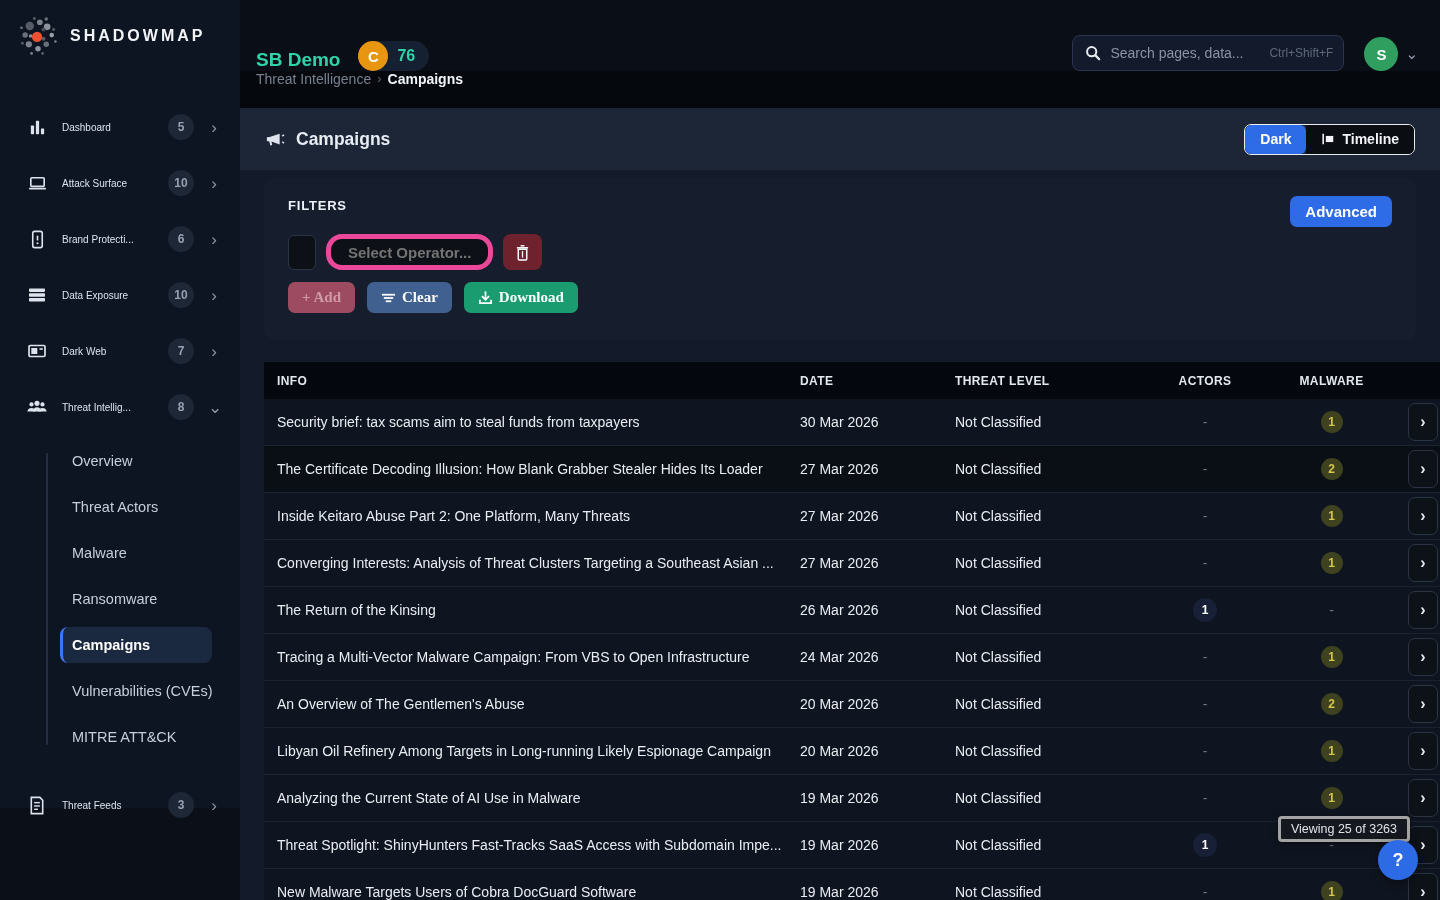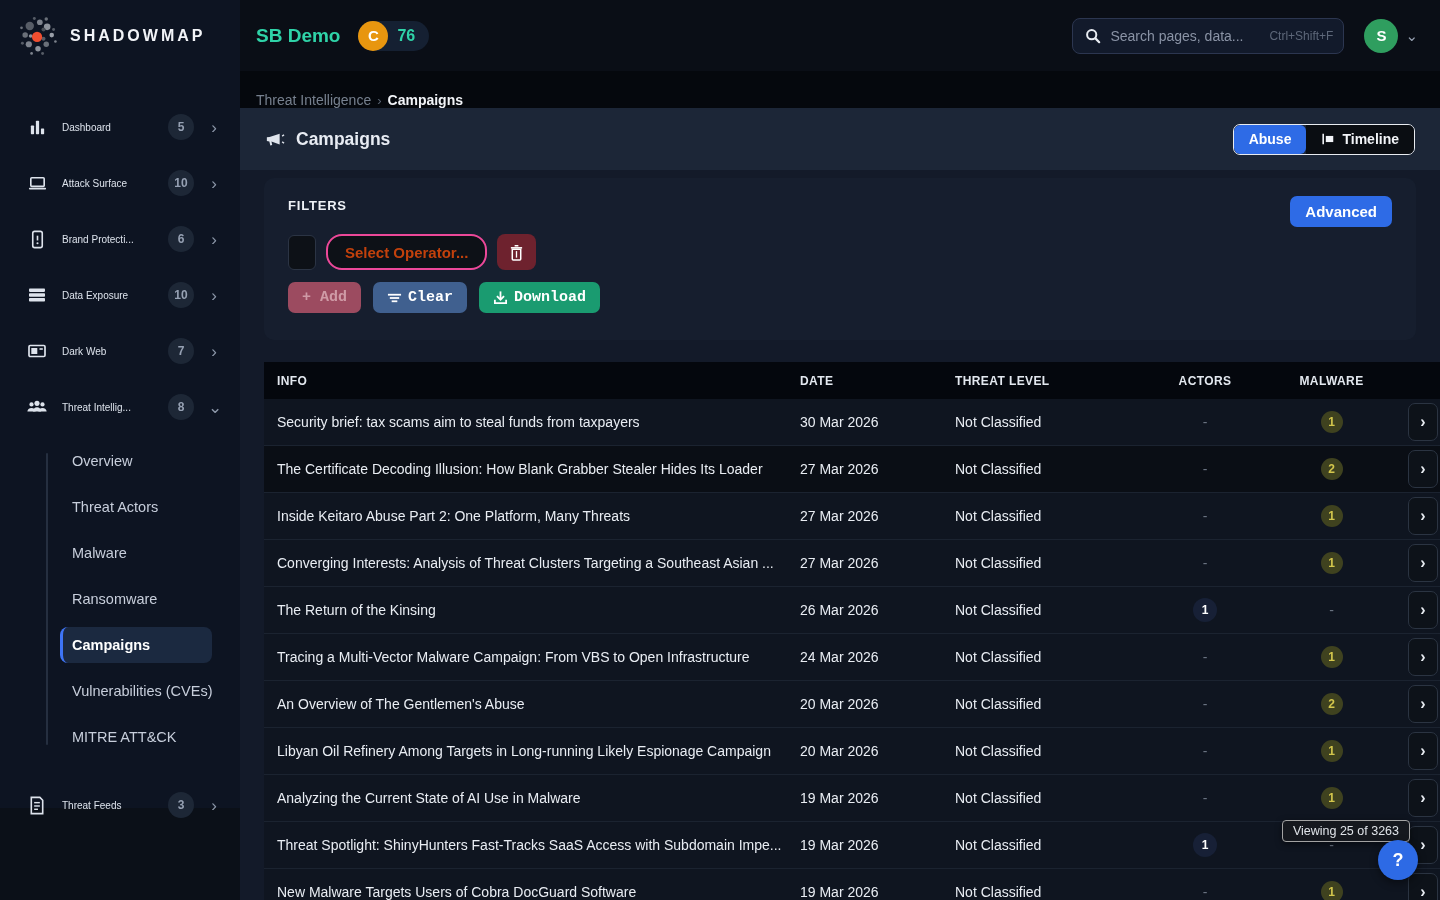--- a/index.html
+++ b/index.html
@@ -29,21 +29,21 @@
     width:2px; background:#252f40; border-radius:2px; }
   .submenu-item { height:36px; margin-bottom:10px; display:flex; align-items:center;
     padding:0 12px; border-radius:8px; color:#c7cedb; font-size:14.5px; cursor:pointer;
     white-space:nowrap; }
   .submenu-item.active { background:#1b2940; color:#ffffff; font-weight:700;
     border-left:3px solid #3e74f6; padding-left:9px; }
   .side-foot { margin-top:30px; }
 
   
   .topbar { position:absolute; left:240px; top:0; width:1200px; height:71px;
-    background:#0a0e16; display:flex; align-items:center; padding:0 22px 0 16px; }
+    background:#0a0e16; display:flex; align-items:flex-end; padding:0 22px 0 16px; }
   .org-name { color:#2fd3a8; font-size:19px; font-weight:700; margin-right:18px; }
   .grade-pill { height:30px; border-radius:16px; background:#152032; display:flex;
     align-items:center; cursor:pointer; }
   .grade-circle { width:30px; height:30px; border-radius:50%; background:#e8960f;
     color:#ffffff; font-size:15px; font-weight:700; display:flex; align-items:center;
     justify-content:center; }
   .grade-score { color:#2fd3a8; font-size:16px; font-weight:600; padding:0 14px 0 9px; }
   .top-spacer { flex:1 1 auto; }
   .search-box { width:272px; height:36px; background:#121a2b; border:1px solid #2c3650;
     border-radius:8px; display:flex; align-items:center; padding:0 10px 0 12px; gap:9px; }
@@ -51,21 +51,21 @@
     color:#c9d1de; font-size:14px; font-family:inherit; min-width:0; }
   .search-box input::placeholder { color:#8a93a5; }
   .shortcut-hint { color:#5d6779; font-size:12px; white-space:nowrap; }
   .avatar-wrap { display:flex; align-items:center; gap:7px; margin-left:20px; cursor:pointer; }
   .avatar { width:34px; height:34px; border-radius:50%; background:#2f9e5f; color:#fff;
     font-weight:700; font-size:15px; display:flex; align-items:center; justify-content:center; }
   .avatar-chev { color:#9aa4b4; font-size:15px; }
 
   
   .breadcrumb-bar { position:absolute; left:240px; top:71px; width:1200px; height:37px;
-    background:#05080d; display:flex; align-items:flex-end; padding:0 16px; gap:6px;
+    background:#05080d; display:flex; align-items:flex-start; padding:0 16px; gap:6px;
     font-size:14px; }
   .bc-parent { color:#77818f; }
   .bc-sep { color:#5a California6472; color:#5a6472; font-size:13px; }
   .bc-current { color:#f2f4f8; font-weight:700; }
 
   
   .main { position:absolute; left:240px; top:108px; width:1200px; height:792px;
     background:#131a29; }
   .page-head { height:62px; background:#1c2637; display:flex; align-items:center;
     padding:0 25px 0 24px; }
@@ -81,28 +81,28 @@
   
   .filters-card { position:relative; margin:8px 24px 0 24px; height:162px;
     background:#161e2e; border-radius:10px; padding:20px 24px; }
   .filters-heading { color:#eef1f6; font-size:13px; font-weight:700; letter-spacing:0.8px; }
   .advanced-btn { position:absolute; top:18px; right:24px; height:31px; padding:0 15px;
     background:#2e6be6; color:#fff; border:none; border-radius:7px; font-size:15px;
     font-weight:600; font-family:inherit; cursor:pointer; }
   .filter-row { display:flex; align-items:center; gap:10px; margin-top:21px; }
   .mini-select { width:28px; height:35px; background:#0d1117; border:1px solid #2b3444;
     border-radius:6px; cursor:pointer; }
-  .operator-btn { height:36px; padding:0 17px; background:#0d1117; border:2px solid #ec4899;
-    border-radius:16px; color:#c2410c; font-size:15px; font-weight:600; font-family:inherit;
+  .operator-btn { height:36px; padding:0 17px; background:#0d1117; border:5px solid #ec4899;
+    border-radius:16px; color:#737373; font-size:15px; font-weight:600; font-family:inherit;
     cursor:pointer; }
   .trash-btn { width:39px; height:36px; background:#6e222e; border:none; border-radius:8px;
     display:flex; align-items:center; justify-content:center; cursor:pointer; }
   .action-row { display:flex; align-items:center; gap:12px; margin-top:12px; }
   .btn { height:31px; border:none; border-radius:7px; font-size:15px; font-weight:700;
-    font-family:Liberation Mono, monospace; display:flex; align-items:center; gap:6px; padding:0 14px;
+    font-family:Liberation Serif, serif; display:flex; align-items:center; gap:6px; padding:0 14px;
     cursor:pointer; }
   .btn-add { background:#9c4b60; color:#cf9aa6; }
   .btn-clear { background:#40608f; color:#ffffff; }
   .btn-download { background:#1a9b70; color:#ffffff; }
 
   
   .table-wrap { margin:22px 0 0 24px; width:1176px; }
   .tgrid { display:grid; grid-template-columns:1fr 155px 200px 100px 153px 32px;
     align-items:center; }
   .thead { background:#04070d; height:37px; }
@@ -121,21 +121,21 @@
     align-items:center; justify-content:center; }
   .badge-actor { display:inline-flex; width:24px; height:24px; border-radius:50%;
     background:#172036; color:#ffffff; font-size:12px; font-weight:700;
     align-items:center; justify-content:center; }
   .row-chev-btn { width:30px; height:38px; background:#0d1219; border:1px solid #2b3442;
     border-radius:7px; color:#e8ecf2; font-size:16px; font-weight:700; display:flex;
     align-items:center; justify-content:center; cursor:pointer; }
 
   
   .view-tooltip { position:absolute; right:30px; bottom:58px; background:#15181e;
-    border:1px solid #a3a3a3; border-radius:4px; padding:3px 10px; color:#dfe3e8;
+    border:3px solid #a3a3a3; border-radius:4px; padding:3px 10px; color:#dfe3e8;
     font-size:12.5px; z-index:20; box-shadow:0 2px 6px rgba(0,0,0,.5); }
   .help-fab { position:absolute; right:22px; bottom:20px; width:40px; height:40px;
     border-radius:50%; background:#2d6ae5; color:#fff; font-size:18px; font-weight:700;
     border:none; display:flex; align-items:center; justify-content:center; z-index:21;
     cursor:pointer; box-shadow:0 3px 8px rgba(0,0,0,.45); }
 </style>
 </head>
 <body>
 
 <div class="app">
@@ -313,21 +313,21 @@
               <path d="M3 8.2v4l2.6.3 1 4.2 2-.4-.8-3.6 8.6 3V4.5L5.8 7.9z" fill="#dfe4ec"></path>
               <line x1="19" y1="7" x2="21" y2="5.7" stroke="#dfe4ec" stroke-width="1.4"></line>
               <line x1="19" y1="13" x2="21" y2="14.3" stroke="#dfe4ec" stroke-width="1.4"></line>
             </svg>
         </span>
         <span class="page-title">Campaigns</span>
       </div>
       <div class="head-spacer"></div>
       <div class="view-toggle">
         <div class="vt-seg vt-list">
-          <span>Abuse</span>
+          <span>Dark</span>
         </div>
         <div class="vt-seg vt-timeline">
           <span style="display:flex;">
             <svg width="14" height="14" viewBox="0 0 16 16">
                 <line x1="2.5" y1="2" x2="2.5" y2="14" stroke="#f2f4f8" stroke-width="1.8"></line>
                 <rect x="5.5" y="4.5" width="8.5" height="7" fill="#f2f4f8"></rect>
               </svg>
           </span>
           <span>Timeline</span>
         </div>

